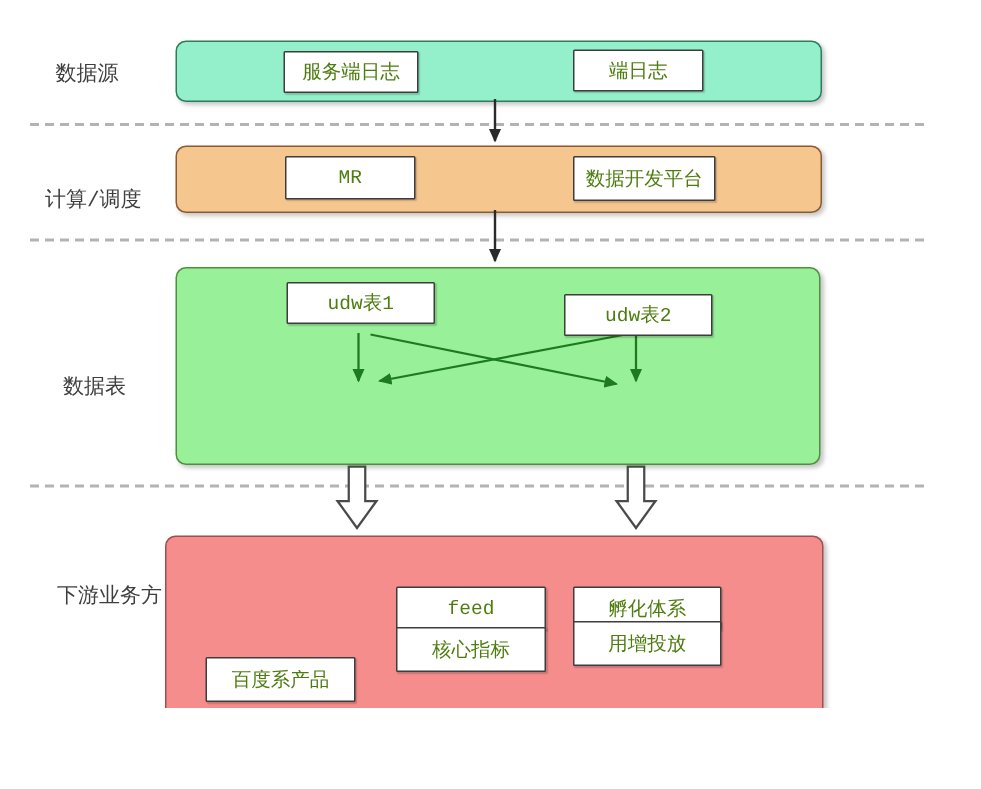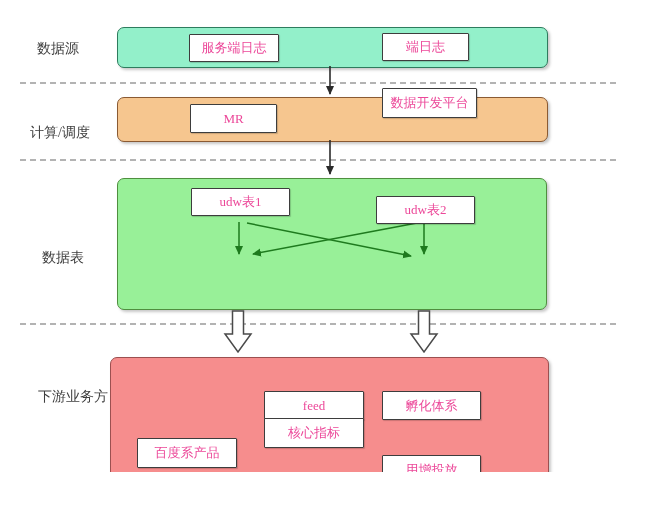--- a/index.html
+++ b/index.html
@@ -1,18 +1,18 @@
 <!DOCTYPE html>
 <html style="--source_band: #93F0CA; --compute_band: #F6C68F; --tables_band: #98F098; --downstream_band: #F68D8D; --arrow_dark: #2b2b2b; --arrow_green: #1e7a1e;"><head>
 <meta charset="utf-8">
 <style>
   html,body{margin:0;padding:0;background:#ffffff;}
   .canvas{
     position:relative;width:654px;height:472px;background:#ffffff;overflow:hidden;
-    font-family:Liberation Serif, serif;
+    font-family:Liberation Mono, monospace;
   }
   
   .dash{position:absolute;left:20px;width:596px;height:0;border-top:2px dashed #b3b3b3;z-index:1;}
   .d1{top:82px}.d2{top:159px}.d3{top:323px}.d4{top:503px}
   
   .row-label{position:absolute;color:#3e3e3e;font-size:14px;white-space:nowrap;z-index:2;}
   .l-source{left:37px;top:40px}
   .l-compute{left:30px;top:124px}
   .l-tables{left:42px;top:249px}
   .l-downstream{left:38px;top:388px}
@@ -26,37 +26,37 @@
   .arrows{position:absolute;left:0;top:0;width:654px;height:526px;z-index:2;pointer-events:none;}
   .thin-arrow{stroke:var(--arrow_dark);stroke-width:1.6px;}
   .green-arrow{stroke:var(--arrow_green);stroke-width:1.5px;}
   .m-dark{fill:var(--arrow_dark);}
   .m-green{fill:var(--arrow_green);}
   .block-arrow{fill:#ffffff;stroke:#4a4a4a;stroke-width:1.5px;stroke-linejoin:miter;}
   
   .node{
     position:absolute;background:#ffffff;border:1.5px solid #3d3d3d;border-radius:1px;
     display:flex;align-items:center;justify-content:center;
-    font-size:13px;color:#ec4899;white-space:nowrap;z-index:3;
+    font-size:13px;color:#4d7c0f;white-space:nowrap;z-index:3;
     box-shadow:1px 1px 1px rgba(0,0,0,0.18);
   }
   .n-src1{left:189px;top:34px;width:88px;height:26px}
   .n-src2{left:382px;top:33px;width:85px;height:26px}
   .n-mr{left:190px;top:104px;width:85px;height:27px}
-  .n-plat{left:382px;top:88px;width:93px;height:28px}
+  .n-plat{left:382px;top:104px;width:93px;height:28px}
   .n-udw1{left:191px;top:188px;width:97px;height:26px}
   .n-udw2{left:376px;top:196px;width:97px;height:26px}
   .n-part1{left:191px;top:257px;width:97px;height:28px}
   .n-part2{left:375px;top:257px;width:96px;height:28px}
   .n-dn1{left:137px;top:391px;width:98px;height:27px}
   .n-dn2{left:264px;top:391px;width:98px;height:27px}
   .n-dn3{left:382px;top:391px;width:97px;height:27px}
   .n-dn4{left:137px;top:438px;width:98px;height:28px}
   .n-dn5{left:264px;top:418px;width:98px;height:28px}
-  .n-dn6{left:382px;top:455px;width:97px;height:28px}
+  .n-dn6{left:382px;top:414px;width:97px;height:28px}
   
   .watermark{
     position:absolute;left:376px;top:488px;z-index:4;
     font-size:21px;font-weight:600;letter-spacing:0.5px;color:#b3b3b3;white-space:nowrap;
     text-shadow:1px 1px 0 rgba(255,255,255,.95),-1px -1px 0 rgba(255,255,255,.95),
                 1px -1px 0 rgba(255,255,255,.95),-1px 1px 0 rgba(255,255,255,.95),
                 2px 2px 1px rgba(0,0,0,.12);
   }
 </style>
 </head>

